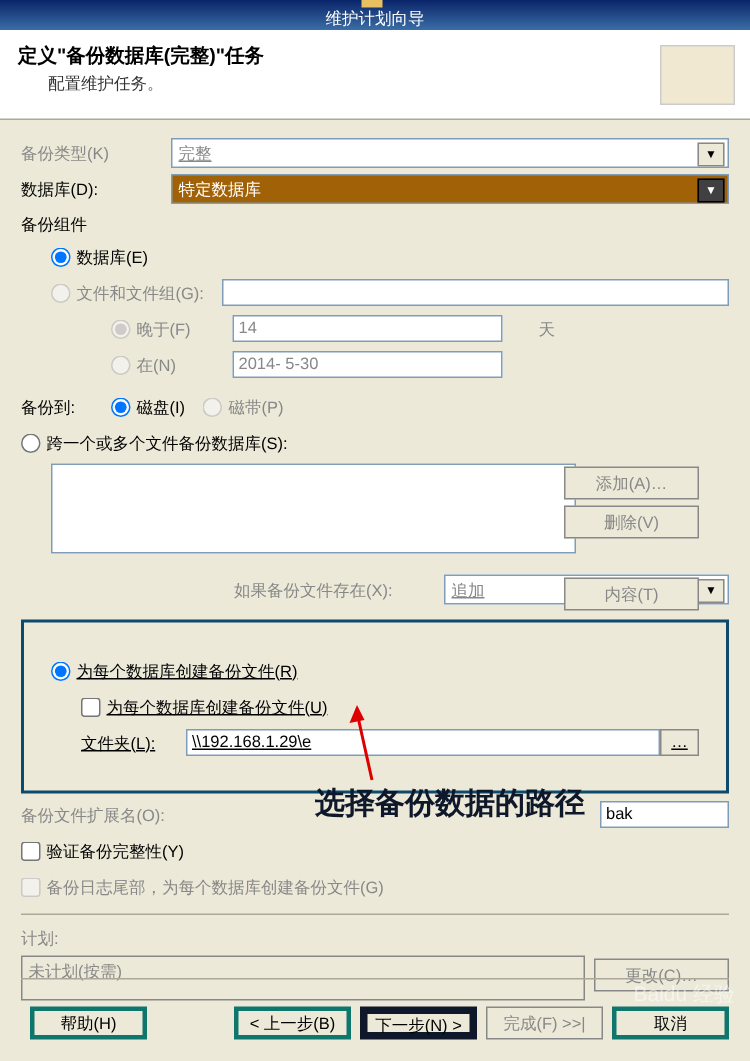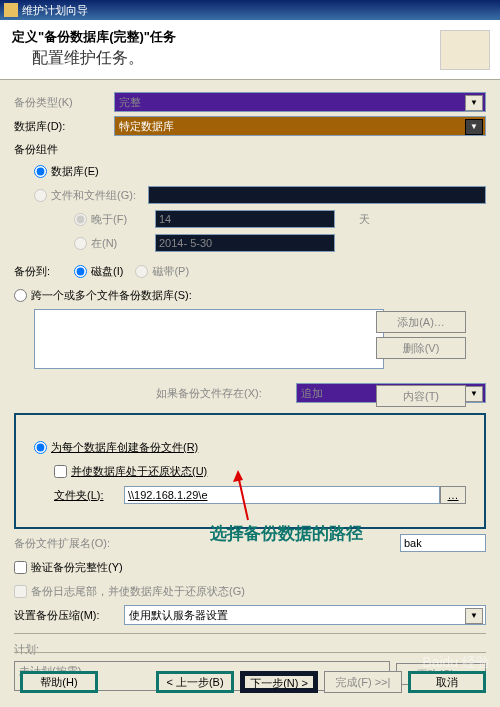--- a/index.html
+++ b/index.html
@@ -1,48 +1,48 @@
 <!DOCTYPE html>
 <html><head>
   <meta charset="utf-8">
   <style>
     * { box-sizing: border-box; margin: 0; padding: 0; font-family: "Microsoft YaHei", "SimSun", sans-serif; font-size: 11px; }
     body { background: #ece9d8; width: 500px; height: 707px; position: relative; overflow: hidden; }
-    .titlebar { background: linear-gradient(#0a246a, #3a6ea5); color: #fff; height: 20px; display: flex; align-items: center; padding: 0 4px; }
+    .titlebar { background: linear-gradient(#0a246a, #3a6ea5); color: #fff; height: 20px; display: flex; align-items: center; padding: 0 4px; flex-direction: column; }
     .titlebar-icon { width: 14px; height: 14px; background: #e8c060; margin-right: 4px; }
     .header { background: #fff; padding: 8px 12px; border-bottom: 1px solid #aca899; position: relative; height: 60px; }
     .header-title { font-weight: bold; font-size: 13px; color: #000; }
-    .header-sub { font-size: 16px; color: #333; margin-left: 20px; margin-top: 2px; }
+    .header-sub { font-size: 11px; color: #333; margin-left: 20px; margin-top: 2px; }
     .header-img { position: absolute; right: 10px; top: 10px; width: 50px; height: 40px; background: #f0e8d0; border: 1px solid #ccc; }
     .content { padding: 8px 14px; color: #000; }
     .row { display: flex; align-items: center; margin: 4px 0; min-height: 20px; }
     .label { width: 100px; color: #888; }
     .label.dark { color: #000; }
     .select { flex: 1; height: 20px; background: #fff; border: 1px solid #7f9db9; padding: 0 4px; display: flex; align-items: center; position: relative; }
     .select.dark { background: #a16207; color: #fff; }
-    .select.disabled { background: #4c1d95; color: #888; }
+    .select.disabled { background: #ffffff; color: #888; text-decoration: underline; }
     .select::after { content: "▼"; position: absolute; right: 2px; top: 2px; width: 16px; height: 14px; background: #ece9d8; border: 1px solid #888; font-size: 8px; text-align: center; line-height: 14px; color: #000; }
     .select.dark::after { background: #404040; color: #fff; border-color: #000; }
     .group-label { color: #000; margin: 6px 0 2px 0; }
     .indent { margin-left: 20px; }
     .radio, .checkbox { display: flex; align-items: center; gap: 4px; }
     .radio input, .checkbox input { margin: 0; }
     .input-text { height: 18px; border: 1px solid #7f9db9; background: #fff; padding: 0 3px; }
-    .input-text.disabled { background: #0f172a; color: #888; }
+    .input-text.disabled { background: #ffffff; color: #888; }
     .textarea { width: 350px; height: 60px; border: 1px solid #7f9db9; background: #fff; margin-left: 20px; }
     .btn { width: 90px; height: 22px; background: #ece9d8; border: 1px solid #888; color: #888; margin: 2px 0; }
     .btn.enabled { color: #000; border: 3px solid #0f766e; }
     .btn-col { display: flex; flex-direction: column; position: absolute; right: 20px; }
     .redbox { border: 2px solid #0c4a6e; padding: 18px; margin: 4px 0; text-decoration: underline; }
     .browse-btn { width: 26px; height: 18px; background: #ece9d8; border: 1px solid #888; text-align: center; }
     hr { border: none; border-top: 1px solid #aca899; margin: 8px 0; }
     .footer { position: absolute; bottom: 12px; left: 0; right: 0; padding: 0 14px; display: flex; gap: 6px; justify-content: flex-end; }
     .footer .btn { width: 78px; }
     .footer-left { position: absolute; left: 20px; }
-    .annotation { position: absolute; color: #0f766e; font-size: 17px; font-weight: bold; left: 210px; top: 522px; pointer-events: none; }
+    .annotation { position: absolute; color: #0f172a; font-size: 20px; font-weight: bold; left: 210px; top: 522px; pointer-events: none; }
     .arrow { position: absolute; left: 230px; top: 470px; pointer-events: none; }
     .watermark { position: absolute; right: 10px; bottom: 35px; color: rgba(255,255,255,0.5); font-size: 14px; }
     .plan-box { height: 30px; border: 1px solid #888; background: #ece9d8; color: #888; padding: 2px 4px; margin-top: 4px; }
     .ext-input { width: 70px; height: 18px; border: 1px solid #7f9db9; background: #fff; padding: 0 3px; margin-left: 20px; }
   </style>
 </head>
 <body>
 
 <div class="titlebar">
   <div class="titlebar-icon"></div>
@@ -133,21 +133,21 @@
     </div>
   </div>
 
   <div class="redbox">
     <div class="radio row">
       <input type="radio" checked="" style="">
       <span>为每个数据库创建备份文件(R)</span>
     </div>
     <div class="checkbox row indent">
       <input type="checkbox" style="">
-      <span>并使数据库处于还原状态(U)</span>
+      <span>为每个数据库创建备份文件(U)</span>
     </div>
     <div class="row indent">
       <span style="width:70px;">文件夹(L):</span>
       <input class="input-text" style="flex: 1 1 0%;" value="\\192.168.1.29\e">
       <button class="browse-btn">…</button>
     </div>
   </div>
 
   <div class="row">
     <span style="width:120px;color:#888;">备份文件扩展名(O):</span>
@@ -155,29 +155,23 @@
     <input class="ext-input" style="width: 86px;" value="bak">
   </div>
 
   <div class="checkbox row">
     <input type="checkbox" style="">
     <span>验证备份完整性(Y)</span>
   </div>
 
   <div class="checkbox row" style="color:#888;">
     <input type="checkbox" disabled="" style="">
-    <span>备份日志尾部，并使数据库处于还原状态(G)</span>
+    <span>备份日志尾部，为每个数据库创建备份文件(G)</span>
   </div>
 
-  <div class="row">
-    <span style="width:110px;">设置备份压缩(M):</span>
-    <div class="select" style="flex:1;">
-        <span>使用默认服务器设置</span>
-      </div>
-  </div>
 
   <hr>
 
   <div style="color:#888;">计划:</div>
   <div style="display:flex;gap:6px;align-items:center;">
     <div class="plan-box" style="flex:1;">未计划(按需)</div>
     <button class="btn" style="height:22px;">更改(C)…</button>
   </div>
 
 </div>

